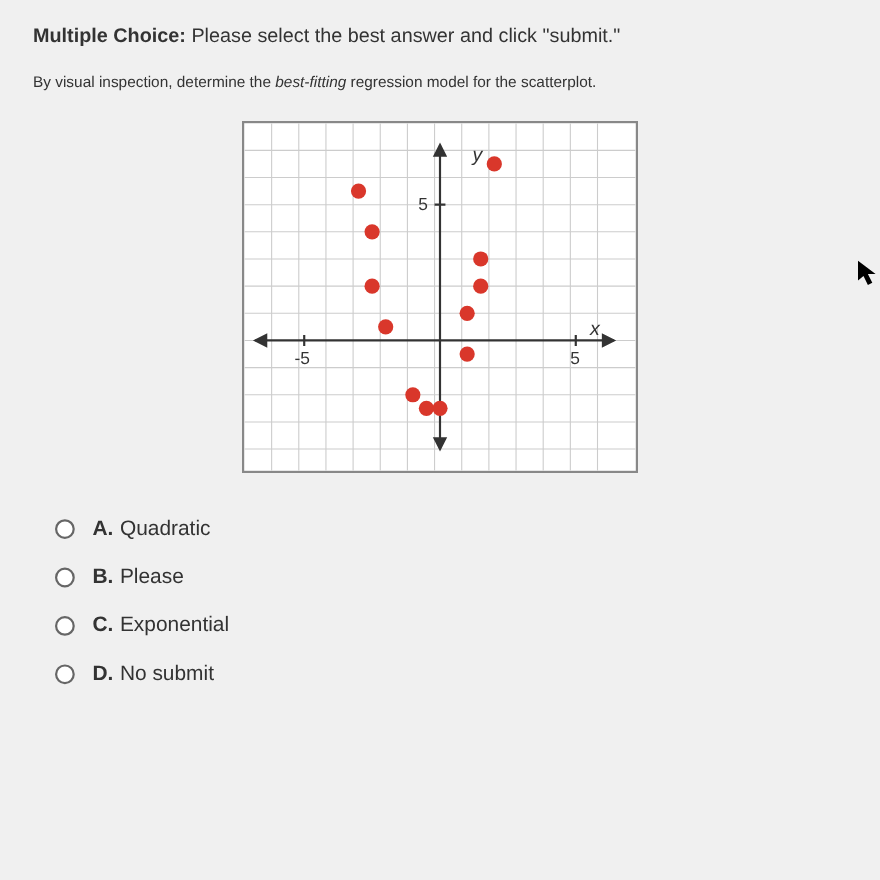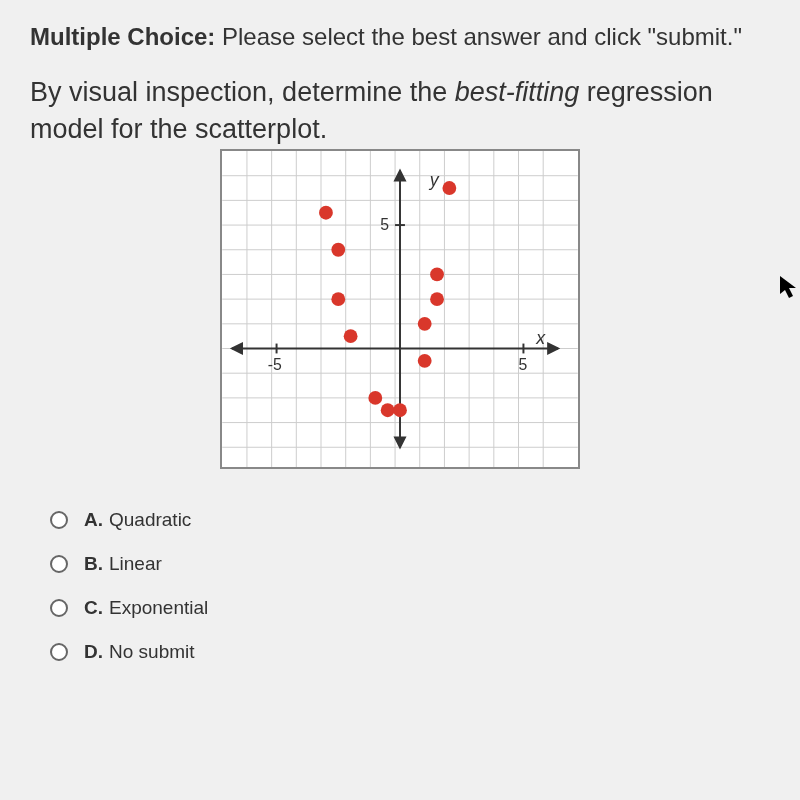--- a/index.html
+++ b/index.html
@@ -9,29 +9,30 @@
     }
     body {
       font-family: Arial, sans-serif;
       background: #f0f0f0;
       width: 800px;
       height: 800px;
       padding: 20px 30px;
       color: #333;
     }
     .instruction-header {
-      font-size: 24px;
+      font-size: 18px;
       margin-bottom: 20px;
       line-height: 1.4;
     }
     .instruction-header .bold {
       font-weight: bold;
     }
     .question-text {
-      font-size: 27px;
+      font-size: 14px;
+      margin-bottom: 25px;
       line-height: 1.4;
     }
     .question-text .italic {
       font-style: italic;
     }
     .chart-container {
       display: flex;
       justify-content: center;
       margin-bottom: 40px;
       position: relative;
@@ -169,21 +170,21 @@
 
 <div class="options-list" id="options-list">
     <div class="option-row">
       <div class="radio"></div>
       <span class="option-letter">A.</span>
       <span>Quadratic</span>
     </div>
     <div class="option-row">
       <div class="radio"></div>
       <span class="option-letter">B.</span>
-      <span>Linear</span>
+      <span>Please</span>
     </div>
     <div class="option-row">
       <div class="radio"></div>
       <span class="option-letter">C.</span>
       <span>Exponential</span>
     </div>
     <div class="option-row">
       <div class="radio"></div>
       <span class="option-letter">D.</span>
       <span>No submit</span>

